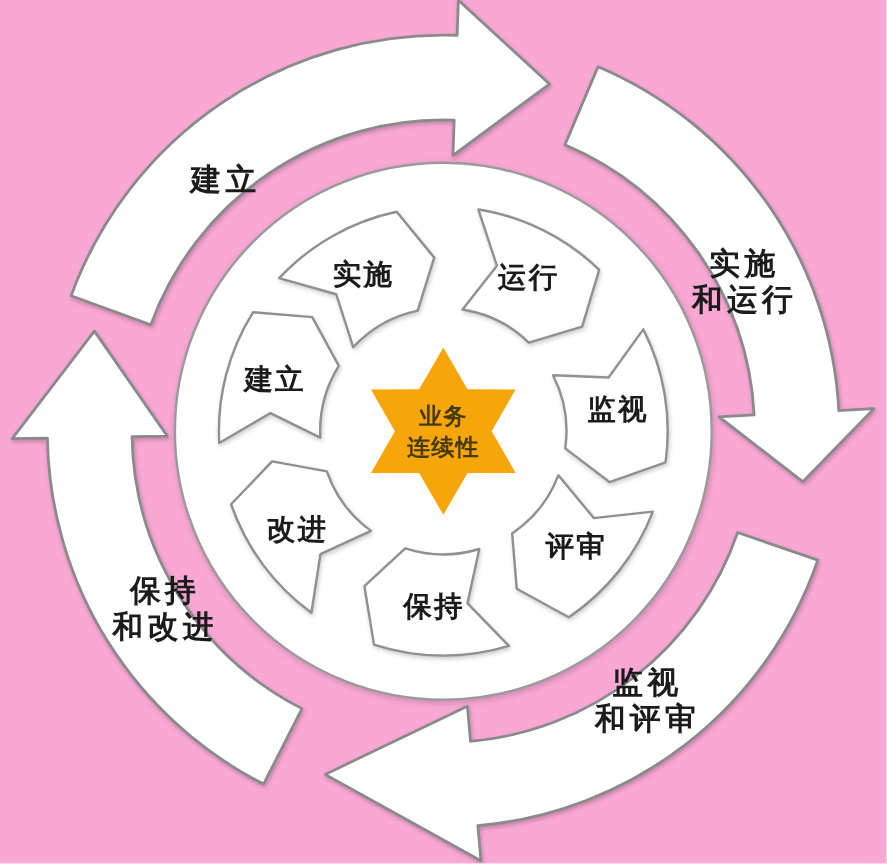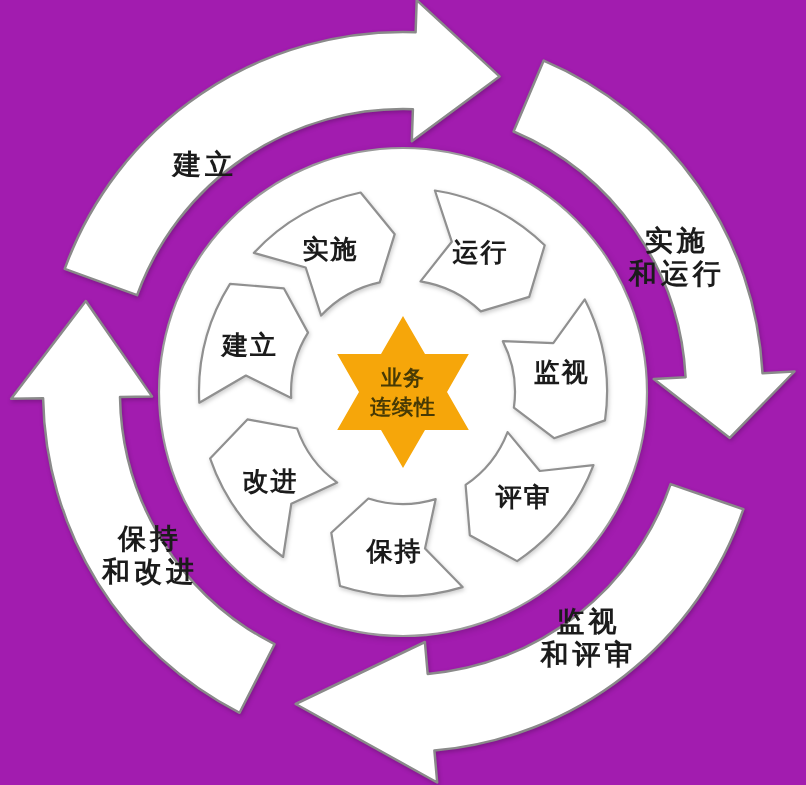--- a/index.html
+++ b/index.html
@@ -4,21 +4,21 @@
   <style>
     html, body {
       margin: 0;
       padding: 0;
       background: #ffffff;
     }
     .stage {
       width: 806px;
       height: 785px;
       position: relative;
-      background: #a21caf;
+      background: #f9a8d4;
       font-family: "Liberation Serif", "DejaVu Serif", serif;
       overflow: hidden;
     }
     svg { display: block; }
     .disc {
       fill: #ffffff;
       stroke: #9a9a9a;
       stroke-width: 2.2;
       filter: drop-shadow(1px 2px 3px rgba(0,0,0,0.18));
     }

